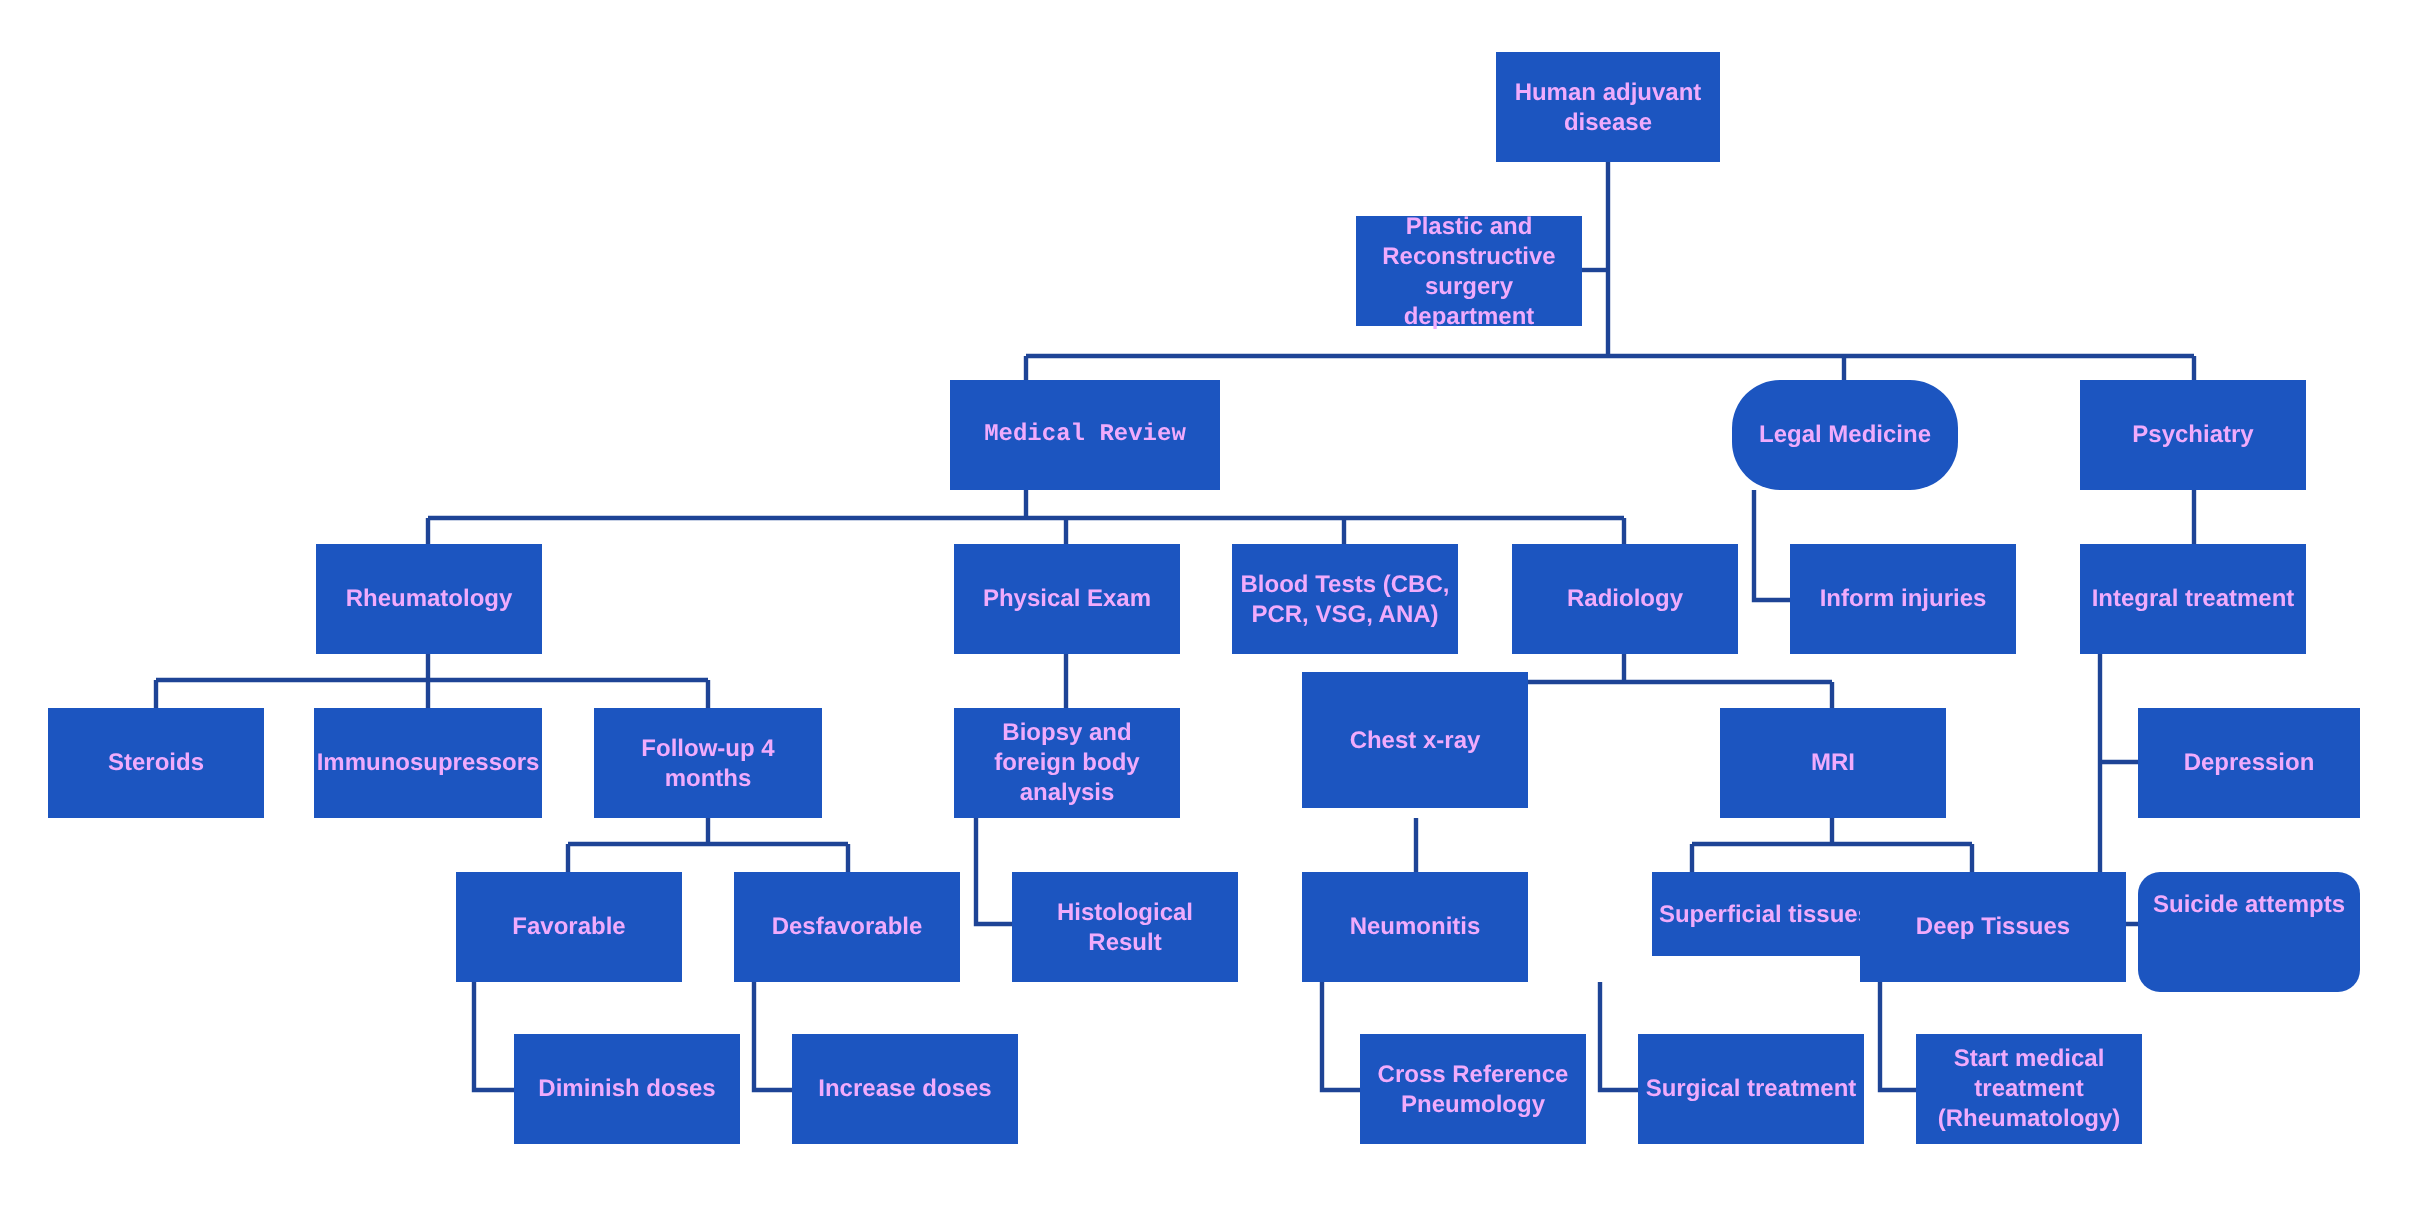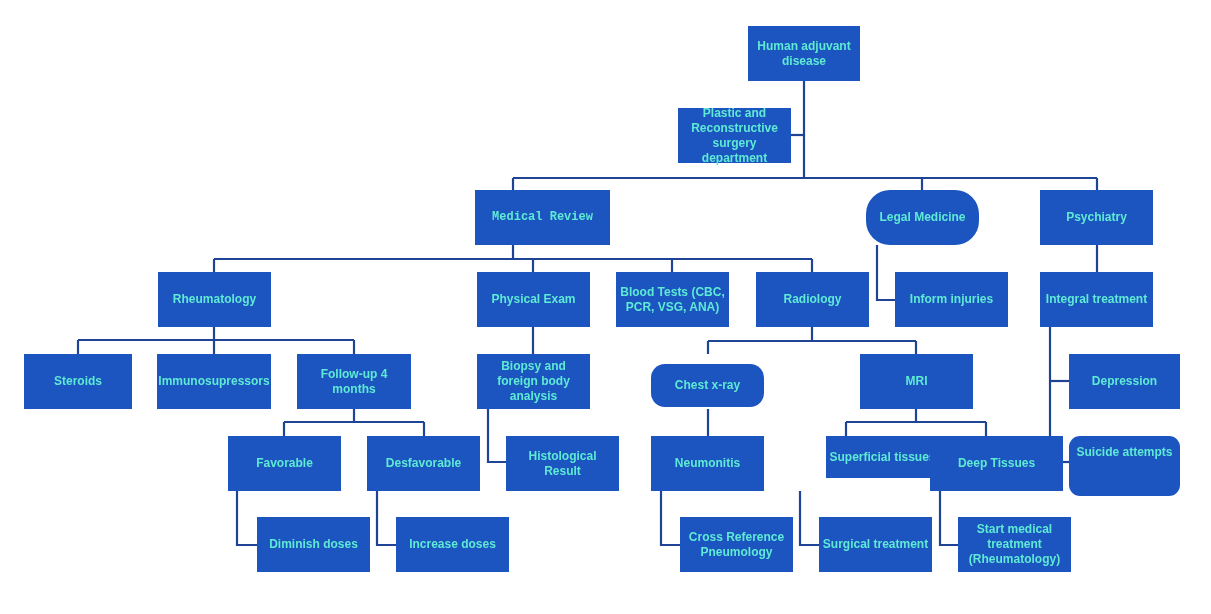--- a/index.html
+++ b/index.html
@@ -1,19 +1,19 @@
 <!DOCTYPE html>
 <html><head>
 <meta charset="utf-8">
 <style>
   html, body { margin: 0; padding: 0; background: #ffffff; }
   #canvas { position: relative; width: 1211px; height: 614px; overflow: hidden; background: #ffffff; }
   .node {
     position: absolute; box-sizing: border-box;
-    background: #1c55c0; color: #5eead4;
+    background: #1c55c0; color: #f0abfc;
     display: flex; align-items: center; justify-content: center; text-align: center;
     font-family: "Liberation Sans", sans-serif; font-weight: bold; font-size: 12px; line-height: 15px;
     padding: 0 3px;
   }
   .node.top-text { align-items: flex-start; padding-top: 9px; }
   svg#links { position: absolute; left: 0; top: 0; }
   svg#links path { fill: none; stroke: #1e4496; stroke-width: 2.2; }
 </style>
 </head>
 <body>
@@ -72,21 +72,21 @@
   <div class="node" style="left:158px;top:272px;width:113px;height:55px;">Rheumatology</div>
   <div class="node" style="left:477px;top:272px;width:113px;height:55px;">Physical Exam</div>
   <div class="node" style="left:616px;top:272px;width:113px;height:55px;">Blood Tests (CBC, PCR, VSG, ANA)</div>
   <div class="node" style="left:756px;top:272px;width:113px;height:55px;">Radiology</div>
   <div class="node" style="left:895px;top:272px;width:113px;height:55px;">Inform injuries</div>
   <div class="node" style="left:1040px;top:272px;width:113px;height:55px;">Integral treatment</div>
   <div class="node" style="left:24px;top:354px;width:108px;height:55px;">Steroids</div>
   <div class="node" style="left:157px;top:354px;width:114px;height:55px;">Immunosupressors</div>
   <div class="node" style="left:297px;top:354px;width:114px;height:55px;">Follow-up 4 months</div>
   <div class="node" style="left:477px;top:354px;width:113px;height:55px;">Biopsy and foreign body analysis</div>
-  <div class="node" style="left:651px;top:364px;width:113px;height:43px;border-radius:14px;">Chest x-ray</div>
+  <div class="node" style="left:651px;top:336px;width:113px;height:68px;">Chest x-ray</div>
   <div class="node" style="left:860px;top:354px;width:113px;height:55px;">MRI</div>
   <div class="node" style="left:1069px;top:354px;width:111px;height:55px;">Depression</div>
   <div class="node" style="left:228px;top:436px;width:113px;height:55px;">Favorable</div>
   <div class="node" style="left:367px;top:436px;width:113px;height:55px;">Desfavorable</div>
   <div class="node" style="left:506px;top:436px;width:113px;height:55px;">Histological Result</div>
   <div class="node" style="left:651px;top:436px;width:113px;height:55px;">Neumonitis</div>
   <div class="node" style="left:790px;top:436px;width:113px;height:42px;margin-left:36px;">Superficial tissues</div>
   <div class="node" style="left:930px;top:436px;width:133px;height:55px;">Deep Tissues</div>
   <div class="node top-text" style="left:1069px;top:436px;width:111px;height:60px;border-radius:11px;">Suicide attempts</div>
   <div class="node" style="left:257px;top:517px;width:113px;height:55px;">Diminish doses</div>

